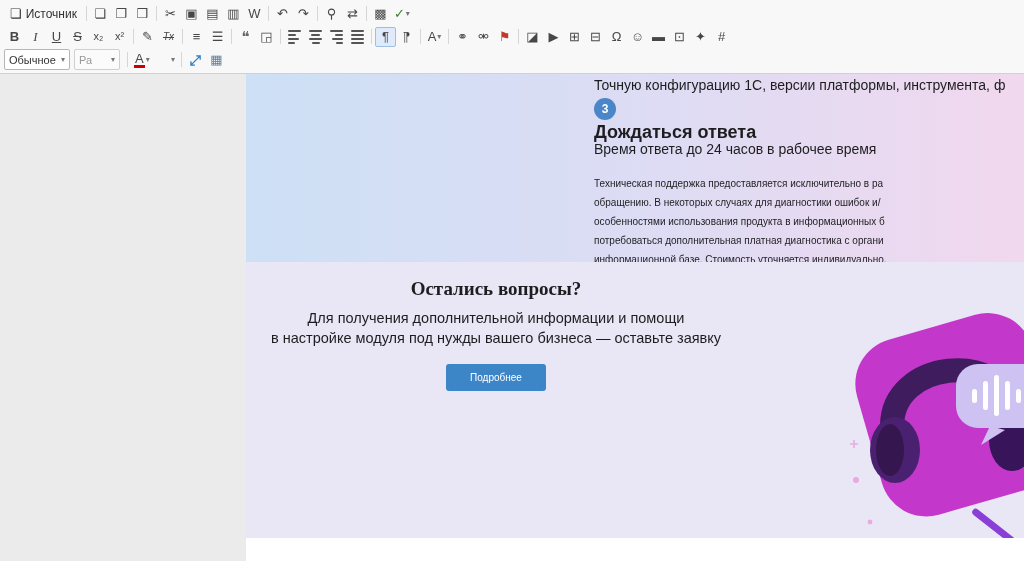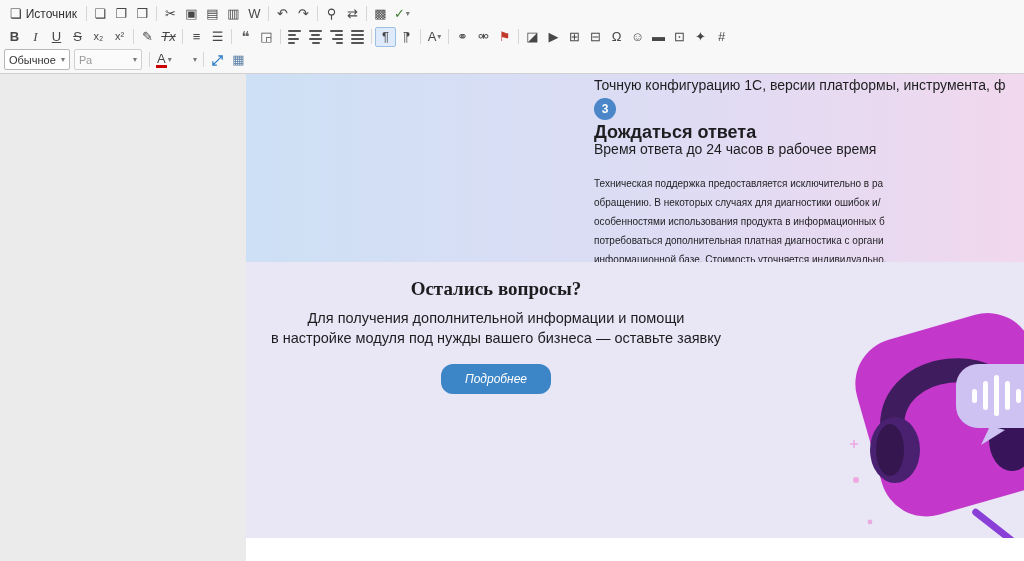--- a/index.html
+++ b/index.html
@@ -15,21 +15,21 @@
   .tb-btn .glyph { font-size:13px; line-height:1; }
   .tb-btn.active { background:#dfeafa; border-color:#9cbfe3; }
   .tb-btn .dd { font-size:8px; color:#777; margin-left:1px; }
   .tb-text { font-size:12px; padding:0 5px; gap:4px; color:#333; }
   .tb-sep { width:1px; height:15px; background:#d6d6d6; margin:0 3px; flex:none; }
 
   [data-name="bold-icon"] .glyph { font-weight:bold; }
   [data-name="italic-icon"] .glyph { font-style:italic; font-family:"Liberation Serif",serif; }
   [data-name="underline-icon"] .glyph { text-decoration:underline; }
   [data-name="strikethrough-icon"] .glyph { text-decoration:line-through; }
-  [data-name="remove-format-icon"] .glyph { text-decoration:line-through; font-size:13px;font-style:italic; }
+  [data-name="remove-format-icon"] .glyph { text-decoration:line-through; font-size:10px;font-style:italic; }
   [data-name="subscript-icon"] .glyph, [data-name="superscript-icon"] .glyph { font-size:11px; }
   [data-name="bidi-rtl-icon"] .glyph { transform:scaleX(-1); display:inline-block; }
   [data-name="anchor-icon"] .glyph { color:#c0392b; }
   [data-name="blockquote-icon"] .glyph { font-size:15px; color:#666; }
   [data-name="maximize-button"] .glyph { color:#2f7ec7; font-size:14px; font-weight:bold; }
   [data-name="show-blocks-button"] .glyph { color:#5a7fa5; }
   [data-name="text-color-button"] .glyph { border-bottom:3px solid #cc0000; padding:0 1px; }
   [data-name="bg-color-button"] .glyph { border-bottom:3px solid #f3d11b; font-size:11px; padding:0 1px;margin-top:44px; }
   [data-name="spellcheck-icon"] .glyph { color:#3a7d2c; }
 
@@ -37,21 +37,21 @@
   .bars i { display:block; height:2px; background:#555; border-radius:1px; }
   .bars.center { align-items:center; }
   .bars.right { align-items:flex-end; }
 
   .combo { height:21px; background:#fff; border:1px solid #b6b6b6; border-radius:2px;
            display:flex; align-items:center; justify-content:space-between;
            font-size:11px; color:#333; padding:0 4px; margin-right:4px; cursor:pointer; overflow:hidden; }
   .combo-label { white-space:nowrap; overflow:hidden; }
   .combo-arrow { font-size:8px; color:#777; margin-left:5px; }
   .combo-format { width:66px; }
-  .combo-font { width:68px; }
+  .combo-font { width:46px; }
   .combo.disabled { color:#999; border-color:#cfcfcf; background:#fbfbfb; }
 
   
   .workspace { display:flex; height:487px; }
   .gutter { width:246px; background:#ebebeb; flex:none; }
   .doc { flex:1; background:#fff; overflow:hidden; position:relative; }
 
   .hero { height:188px; background:linear-gradient(90deg,#cde0f5 0%,#dedcf4 55%,#f1d8ee 100%);
           padding:3px 0 0 348px; color:#1d1d1f; }
   .clipped-line { font-size:14px; line-height:17px; white-space:nowrap; }
@@ -59,22 +59,22 @@
                  font-size:12px; font-weight:bold; text-align:center; line-height:22px; margin-top:4px; }
   .step-title { font-size:18px; font-weight:bold; margin-top:3px; line-height:18px; }
   .step-subtitle { font-size:14px; line-height:16px; }
   .para { margin-top:17px; font-size:10px; }
   .para div { white-space:nowrap; line-height:19px; }
 
   .questions { height:276px; background:#e9e6f6; position:relative; overflow:hidden; }
   .q-text { width:500px; text-align:center; padding-top:14px; color:#1d1d1f; }
   .q-title { font-size:19px; font-weight:bold; line-height:26px; margin-bottom:6px;font-family:Liberation Serif, serif; }
   .q-line { font-size:14.5px; line-height:20px; }
-  .q-btn { display:inline-block; margin-top:16px; background:#3c85c7; color:#fff; font-size:12px;
-           padding:8px 24px; border-radius:12px; cursor:pointer;font-style:italic; }
+  .q-btn { display:inline-block; margin-top:16px; background:#3c85c7; color:#fff; font-size:10px;
+           padding:8px 24px; border-radius:3px; cursor:pointer; }
   .illustration { position:absolute; right:-28px; top:36px; }
 </style>
 </head>
 <body>
 
 <div class="editor" data-name="rich-text-editor">
 
   <div class="toolbar" data-name="editor-toolbar">
     <div class="tb-row" id="tb-row1" data-name="toolbar-row-1">
         <span class="tb-btn tb-text" data-name="source-button">

